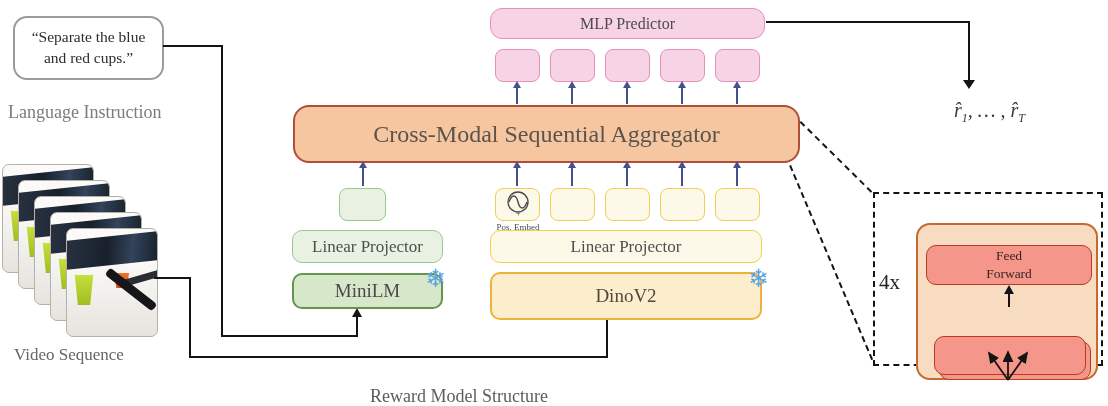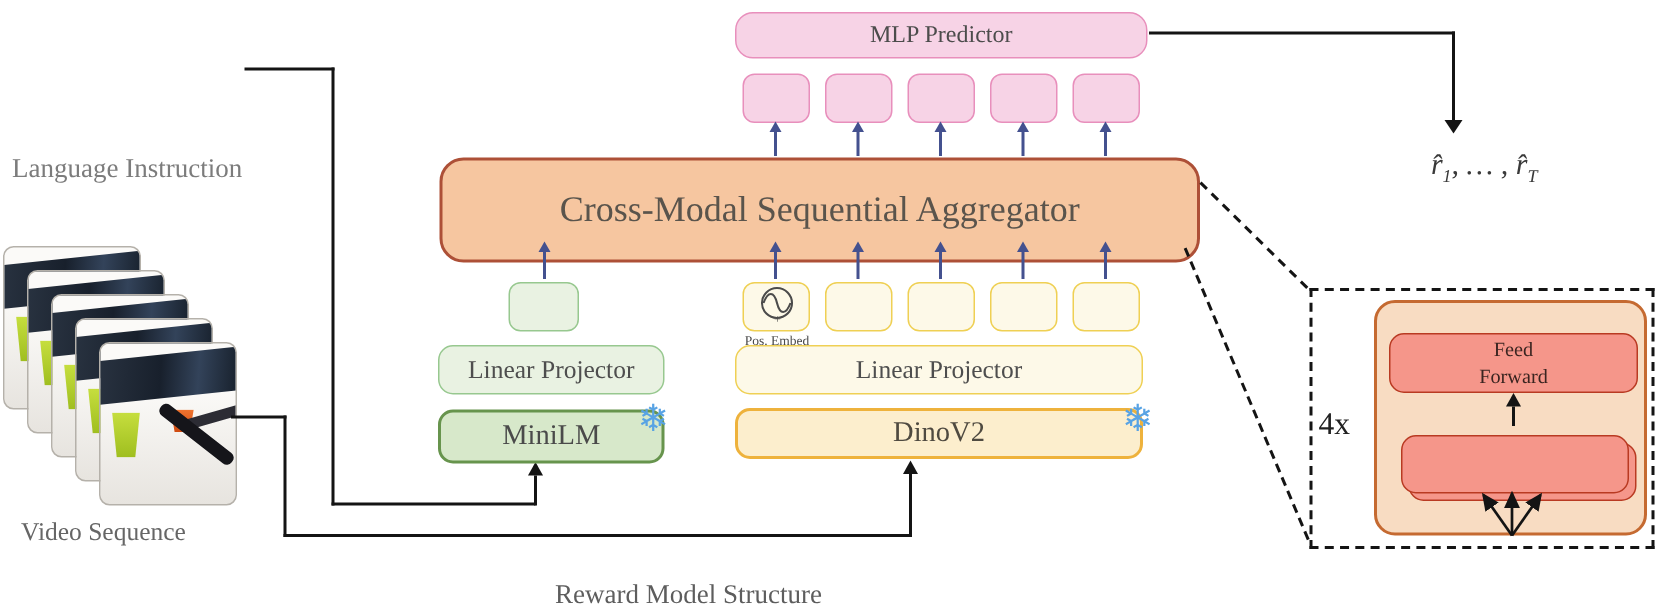--- a/index.html
+++ b/index.html
@@ -1,19 +1,19 @@
 <!DOCTYPE html>
 <html><head>
 <meta charset="utf-8">
 <style>
   html,body{margin:0;padding:0;background:#fff;}
   #stage{position:relative;width:1108px;height:406px;background:#fff;overflow:hidden;
          font-family:"Liberation Serif","DejaVu Serif",serif;color:#4e4e4e;}
 
-  .abs{position:absolute;box-sizing:border-box;}
+  .abs{position:absolute;box-sizing:border-box;margin-top:23px;}
   .box{position:absolute;box-sizing:border-box;display:flex;align-items:center;justify-content:center;text-align:center;}
 
   
   .bubble{left:13px;top:16px;width:151px;height:64px;border:2px solid #9b9b9b;border-radius:14px;
           background:#fff;font-size:15.5px;color:#2c2c2c;line-height:1.35;flex-direction:column;}
   .gray-label{position:absolute;color:#7c7c7c;font-size:18px;}
   .caption{position:absolute;left:370px;top:386px;width:310px;text-align:left;color:#5d5d5d;font-size:18px;}
 
   
   .pinkbox{background:#f7d3e6;border:1.5px solid #e88fbc;}
@@ -59,20 +59,24 @@
   .posembed-label{position:absolute;left:489px;top:222px;width:58px;font-size:9px;color:#4b4b4b;text-align:center;}
   .rhat{position:absolute;left:905px;top:99px;width:120px;text-align:right;font-size:20px;font-style:italic;color:#3a3a3a;}
   .rhat sub{font-size:12px;font-style:italic;}
   .mult{position:absolute;color:#222;}
 </style>
 </head>
 <body>
 
 <div id="stage">
 
+  <div class="box bubble">
+    <span>“Separate the blue</span>
+    <span>and red cups.”</span>
+  </div>
   <div class="gray-label" style="left:8px;top:102px;width:200px;">Language Instruction</div>
 
   <div class="frame" style="left:2px;top:164px;">
     <div class="monitors"></div>
     <div class="cupg"></div>
   </div>
   <div class="frame" style="left:18px;top:180px;">
     <div class="monitors"></div>
     <div class="cupg"></div>
   </div>
@@ -118,21 +122,21 @@
   <div class="rhat">
     <span>r̂</span><sub>1</sub><span>, … , </span><span>r̂</span><sub>T</sub>
   </div>
 
   <div class="barrow" style="left:516px;top:88px;height:16px;"></div>
   <div class="barrow" style="left:571px;top:88px;height:16px;"></div>
   <div class="barrow" style="left:626px;top:88px;height:16px;"></div>
   <div class="barrow" style="left:681px;top:88px;height:16px;"></div>
   <div class="barrow" style="left:736px;top:88px;height:16px;"></div>
 
-  <div class="box orangebox" style="left:293px;top:105px;width:507px;height:70px;border-radius:16px;font-size:24px;color:#5a544c;">
+  <div class="box orangebox" style="left:293px;top:105px;width:507px;height:58px;border-radius:16px;font-size:24px;color:#5a544c;">
     <span>Cross-Modal Sequential Aggregator</span>
   </div>
 
   <div class="barrow" style="left:362px;top:168px;height:18px;"></div>
   <div class="barrow" style="left:516px;top:168px;height:18px;"></div>
   <div class="barrow" style="left:571px;top:168px;height:18px;"></div>
   <div class="barrow" style="left:626px;top:168px;height:18px;"></div>
   <div class="barrow" style="left:681px;top:168px;height:18px;"></div>
   <div class="barrow" style="left:736px;top:168px;height:18px;"></div>
 
@@ -154,21 +158,21 @@
   </div>
   <div class="token yellowlight" style="left:550px;top:188px;"></div>
   <div class="token yellowlight" style="left:605px;top:188px;"></div>
   <div class="token yellowlight" style="left:660px;top:188px;"></div>
   <div class="token yellowlight" style="left:715px;top:188px;"></div>
   <div class="posembed-label">Pos. Embed</div>
 
   <div class="box yellowlight" style="left:490px;top:230px;width:272px;height:33px;border-radius:10px;font-size:17px;">
     <span>Linear Projector</span>
   </div>
-  <div class="box yellowdark" style="left:490px;top:272px;width:272px;height:34px;border-radius:10px;font-size:19px;color:#4f4a40;">
+  <div class="box yellowdark" style="left:490px;top:272px;width:272px;height:48px;border-radius:10px;font-size:19px;color:#4f4a40;">
     <span>DinoV2</span>
   </div>
   <div class="snow" style="left:748px;top:266px;">❄</div>
 
   <div class="dashline" style="left:801px;top:121px;width:100px;transform:rotate(44.6deg);"></div>
   <div class="dashline" style="left:791px;top:165px;width:211px;transform:rotate(67.1deg);"></div>
 
   <div class="dashed-box" style="left:873px;top:192px;width:230px;height:174px;"></div>
   <div class="mult" style="left:879px;top:270px;font-size:21px;">4x</div>
 

